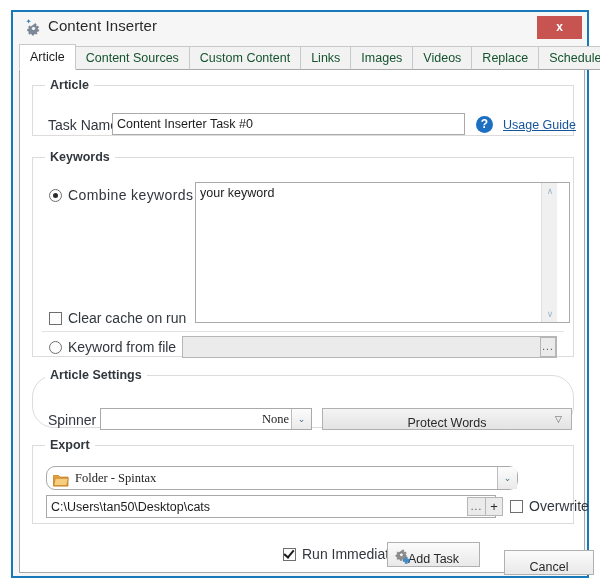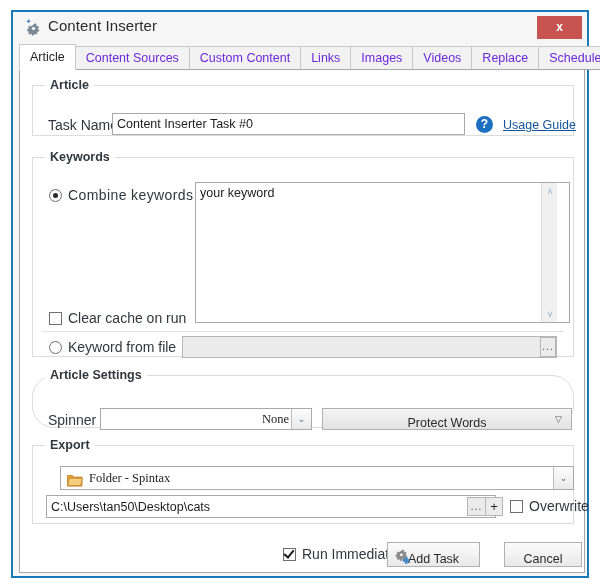--- a/index.html
+++ b/index.html
@@ -55,21 +55,21 @@
     width: 566px; height: 26px;
     display: flex;
     align-items: flex-end;
     z-index: 3;
   }
   .tab {
     height: 24px;
     line-height: 23px;
     padding: 0 10px;
     font-size: 12.5px;
-    color: #6d28d9;
+    color: #14532d;
     background: #f2f2f2;
     border: 1px solid #c8c8c8;
     border-bottom: 1px solid #a8a8a8;
     margin-right: -1px;
     white-space: nowrap;
     cursor: default;
     position: relative;
   }
   .tab.active {
     background: #ffffff;
@@ -369,21 +369,21 @@
     </div>
     <div class="btn flat" style="left:302px; top:339px; width:250px; height:22px; line-height:21px;">
       <span>Protect Words</span>
       <span style="position:absolute; right:9px; top:0; bottom:0; display:flex; align-items:center; font-size:9px; color:#5b5b5b;">▽</span>
     </div>
 
     <div class="group" style="left:12px; top:376px; width:542px; height:79px;">
       <span class="group-label">Export</span>
     </div>
 
-    <div class="combo" style="left:40px; top:397px; width:514px; height:24px; line-height:24px;">
+    <div class="combo" style="left:26px; top:397px; width:472px; height:24px; line-height:24px;border-radius:9px;">
       <span style="position:absolute; left:6px; top:4px;">
         <svg width="16" height="14" viewBox="0 0 16 14">
           <path d="M0.5 2.5h5l1.4 1.6h8.1v9H0.5z" fill="#e8a33d" stroke="#c07f22" stroke-width=".8"></path>
           <path d="M2.2 5.2h13.1l-1.6 7.4H0.8z" fill="#f6cc7f" stroke="#c07f22" stroke-width=".7"></path>
         </svg>
       </span>
       <span class="ctext" style="left:28px;">Folder - Spintax</span>
       <span class="cbtn">⌄</span>
     </div>
 
@@ -403,19 +403,19 @@
             <g transform="translate(1,0.5)">
               <path d="M7.0 3.2l.8-.9 1.2 .7-.4 1.1 .8 .8 1.2-.4 .6 1.3-1.0 .6 .1 1.2 1.1 .4-.3 1.4-1.2-.1-.6 1.0 .6 1.0-1.1 .8-.9-.8-1.1 .5-.2 1.2-1.4-.1-.3-1.2-1.1-.4-.9 .8-1.0-.9 .6-1.0-.5-1.1-1.2-.2 .2-1.4 1.2-.2 .4-1.1-.8-.9 1.0-.9 1.0 .7 1.1-.5z" fill="#8d8d8d" stroke="#6a6a6a" stroke-width=".5"></path>
               <circle cx="6.4" cy="7.3" r="1.9" fill="#f2f2f2" stroke="#6a6a6a" stroke-width=".6"></circle>
             </g>
             <path d="M11.2 10.3h2.1v2.0h2.1v2.1h-2.1v2.0h-2.1v-2.0H9.1v-2.1h2.1z" fill="#3f8fd0" stroke="#2c6ea5" stroke-width=".5"></path>
           </svg>
         </span>
         <span>Add Task</span>
       </div>
 
-      <div class="btn" style="left:484px; top:8px; width:78px; height:25px; line-height:24px;">
+      <div class="btn" style="left:484px; top:16px; width:90px; height:25px; line-height:24px;">
         <span>Cancel</span>
       </div>
     </div>
 
   </div>
 </div>
 
 </body></html>

